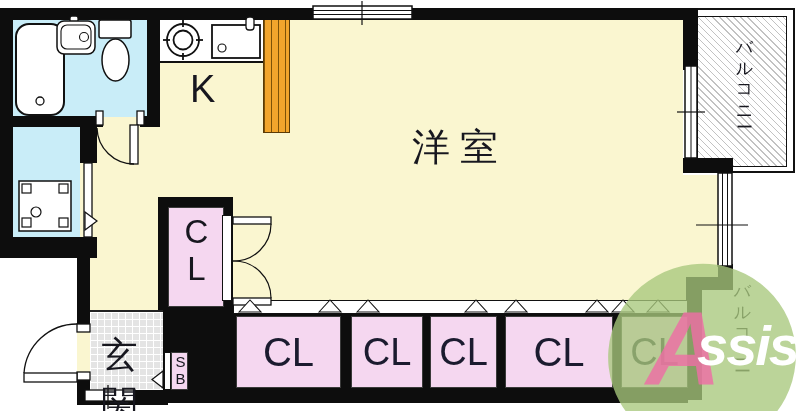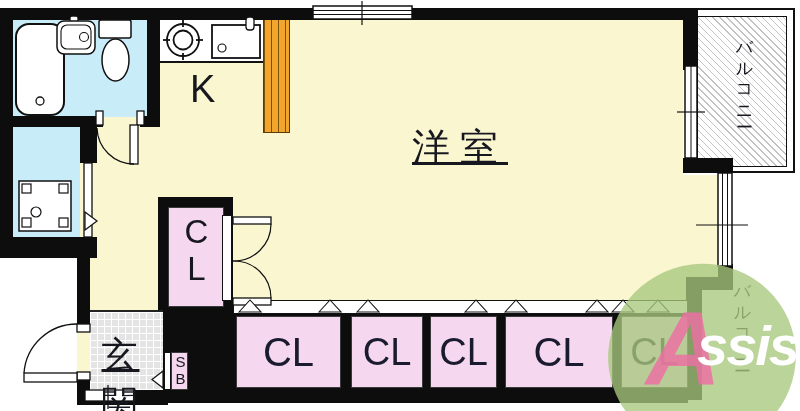--- a/index.html
+++ b/index.html
@@ -6,21 +6,21 @@
   #plan{position:relative;width:800px;height:411px;background:#fff;overflow:hidden;
         font-family:"Liberation Sans",sans-serif;}
   .abs{position:absolute;}
   .wall{position:absolute;background:#0d0d0d;}
   .fill{position:absolute;}
   .yellow{background:#faf6d0;}
   .cyan{background:#c9edf8;}
   .white{background:#ffffff;}
   .pinkbox{position:absolute;background:#f5d7f0;border:1px solid #3a3a3a;box-sizing:border-box;}
   .lbl{position:absolute;color:#17171f;}
-  .center{text-align:center;text-decoration:underline;}
+  .center{text-align:center;}
   .vtext{writing-mode:vertical-rl;text-orientation:upright;}
   .vjp{writing-mode:vertical-rl;}
   .tiles{background-color:#e4e4e4;
          background-image:linear-gradient(#ffffff 1px,transparent 1px),
                           linear-gradient(90deg,#ffffff 1px,transparent 1px);
          background-size:7px 7px;border-top:2px solid #222;box-sizing:border-box;}
   .hatch{background:repeating-linear-gradient(45deg,#c2c2c2 0,#c2c2c2 1px,#ffffff 1px,#ffffff 5px);}
   .orange{background:#f2a52c;
           background-image:repeating-linear-gradient(90deg,#7d5207 0,#7d5207 1.5px,transparent 1.5px,transparent 7px);}
   .thinborder{border:2px solid #111;box-sizing:border-box;background:transparent;}

